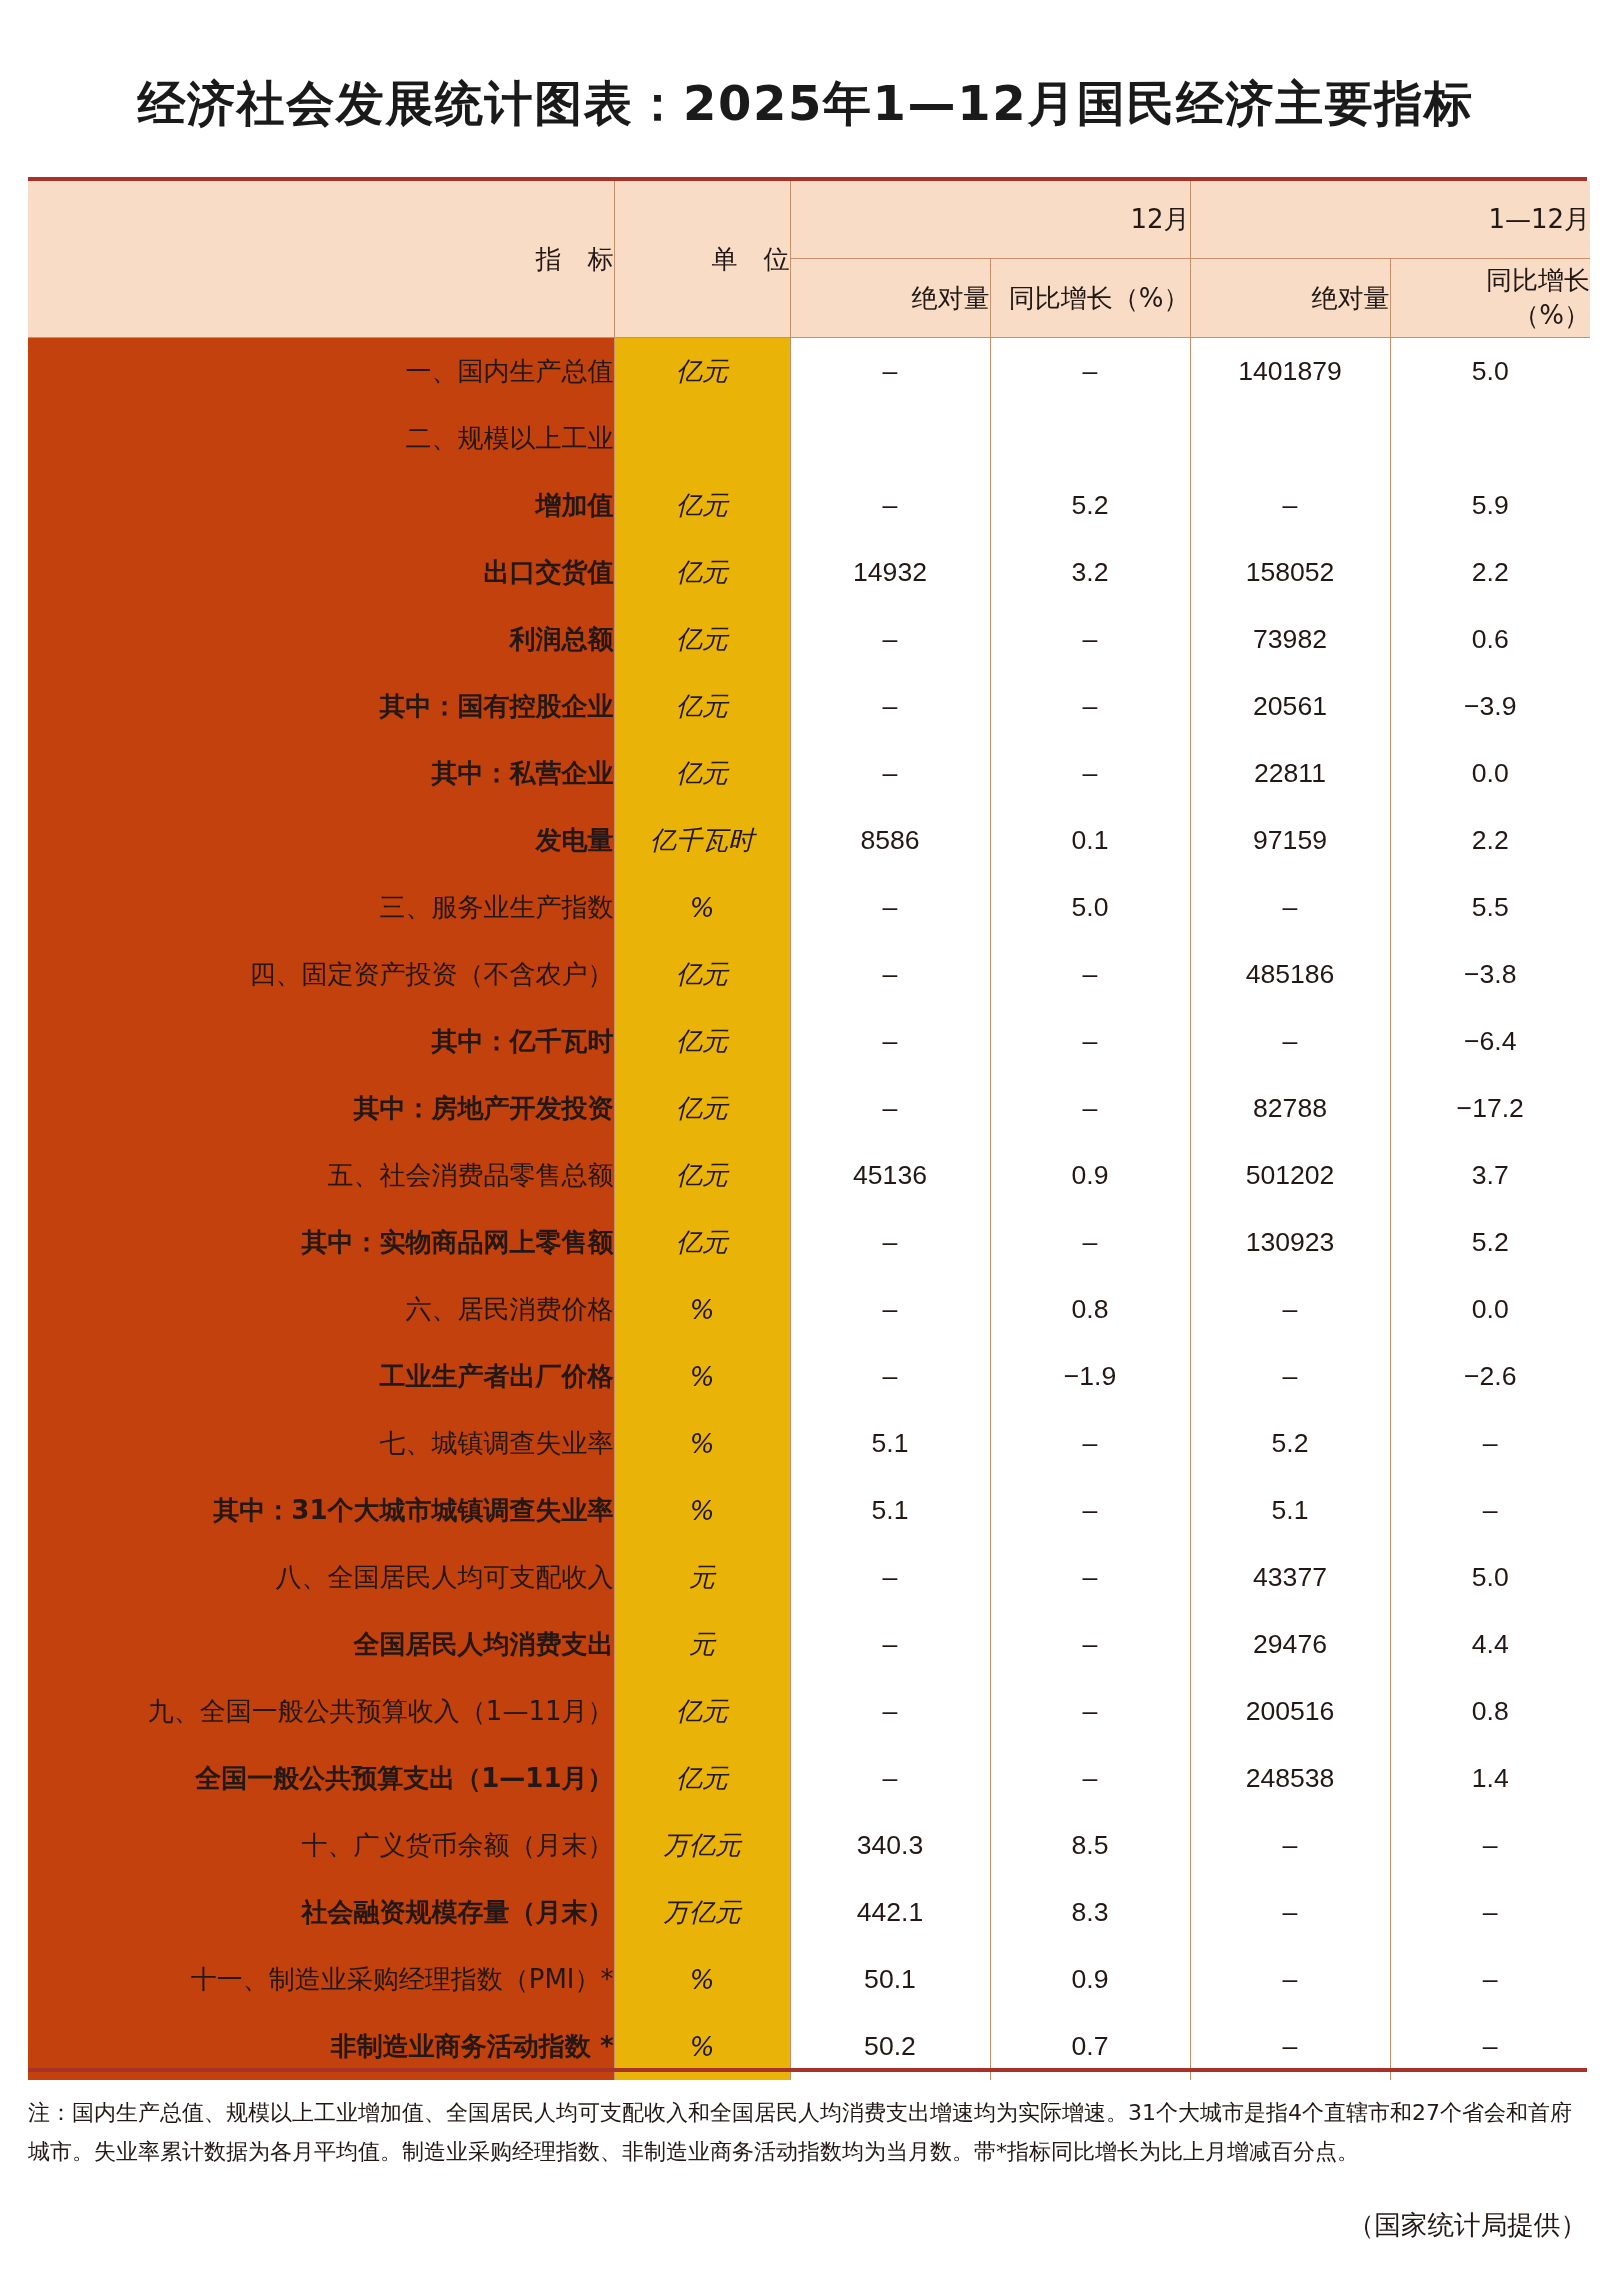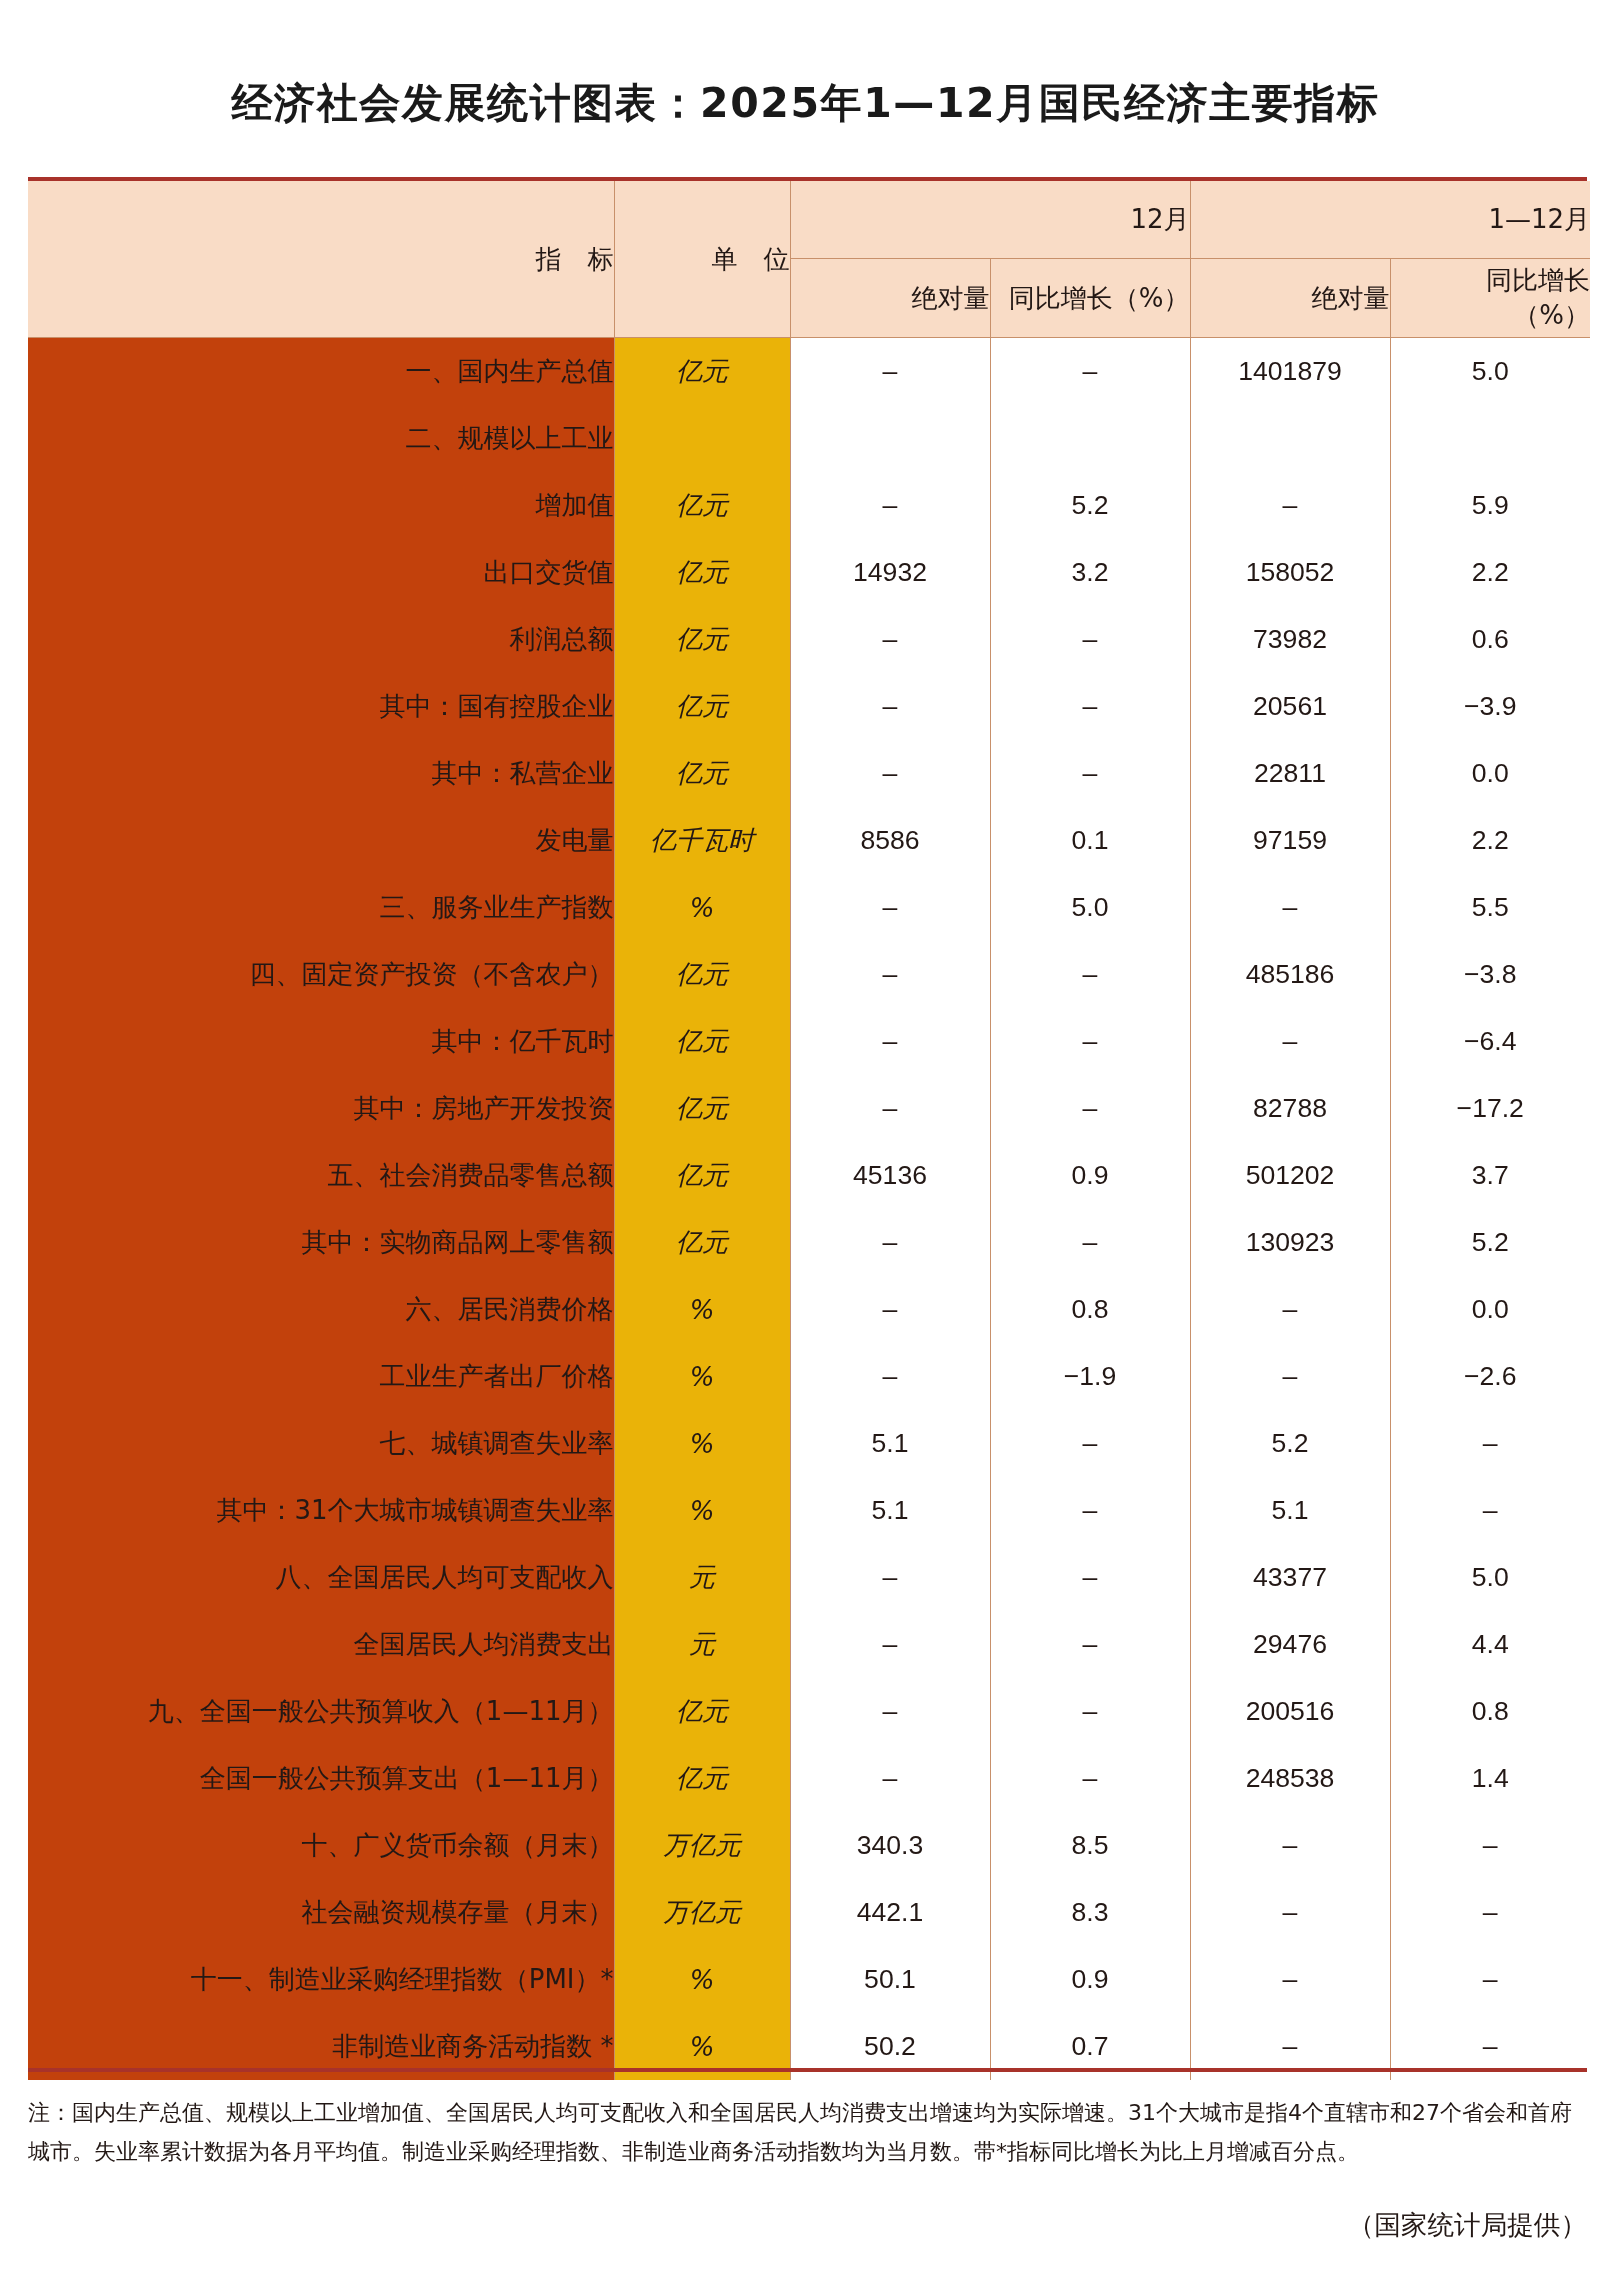--- a/index.html
+++ b/index.html
@@ -3,21 +3,21 @@
 <meta charset="utf-8">
 <style>
   html, body { margin: 0; padding: 0; }
   body {
     width: 1611px; height: 2295px; background: #ffffff; position: relative;
     font-family: "DejaVu Sans", "Liberation Sans", sans-serif; color: #231815;
     overflow: hidden;
   }
   .title {
     position: absolute; left: 0; top: 63px; width: 1611px; text-align: center;
-    font-size: 41px; font-weight: bold; letter-spacing: 1.6px; color: #1a1a1a;
+    font-size: 48px; font-weight: bold; letter-spacing: 1.6px; color: #1a1a1a;
     line-height: 81px;
   }
   .table-wrap {
     position: absolute; left: 28px; top: 177px; width: 1559px;
   }
   .top-rule { position: absolute; left: 0; top: 0; width: 1559px; height: 4px; background: #a8322a; }
   .bottom-rule { position: absolute; left: 0; width: 1559px; height: 4px; background: #a8322a; }
   table {
     position: absolute; left: 0; top: 4px; width: 1559px; border-collapse: collapse;
     table-layout: fixed;
@@ -35,21 +35,21 @@
   tr.hrow2 th { height: 78px; }
   td {
     height: 67px; padding: 0; font-size: 26px; vertical-align: middle;
     border-right: 1.6px solid #c8906a; white-space: nowrap;
   }
   td.name { background: #c2410c; text-align: right; }
   td.unit { background: #eab308; text-align: center; font-style: italic; }
   td.val { background: #ffffff; text-align: center; font-family: "Liberation Sans", sans-serif; font-size: 26.6px; }
   td.last { border-right: none; }
   .lvl1 { padding-left: 24px; }
-  .lvl2 { padding-left: 68px; }
+  .lvl2 { padding-left: 68px; font-weight: bold; }
   .note {
     position: absolute; left: 28px; top: 2093px; width: 1559px;
     font-size: 22px; line-height: 39px; color: #231815;
   }
   .source {
     position: absolute; right: 24px; top: 2207px;
     font-size: 26.6px; color: #231815;
   }
 </style>
 </head>

